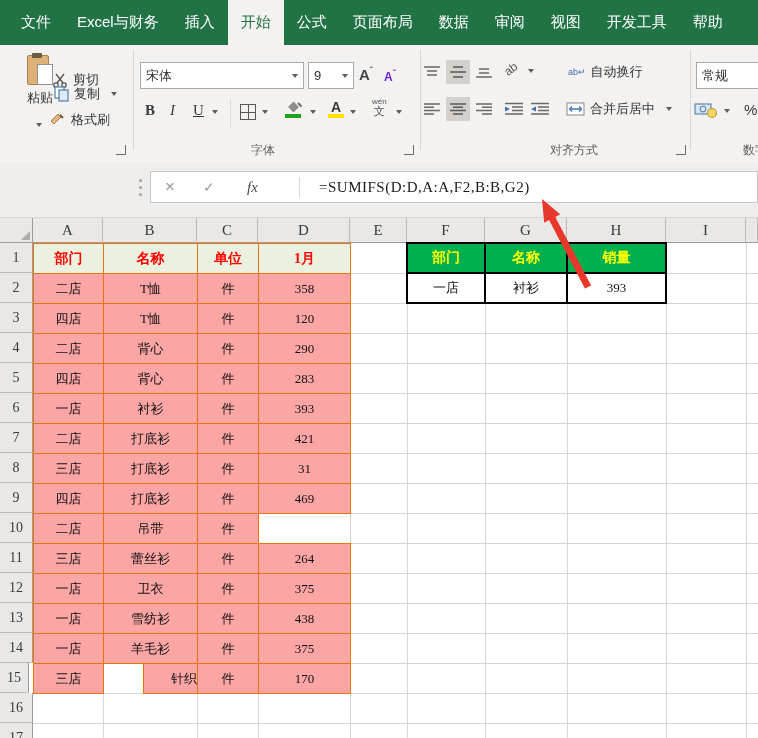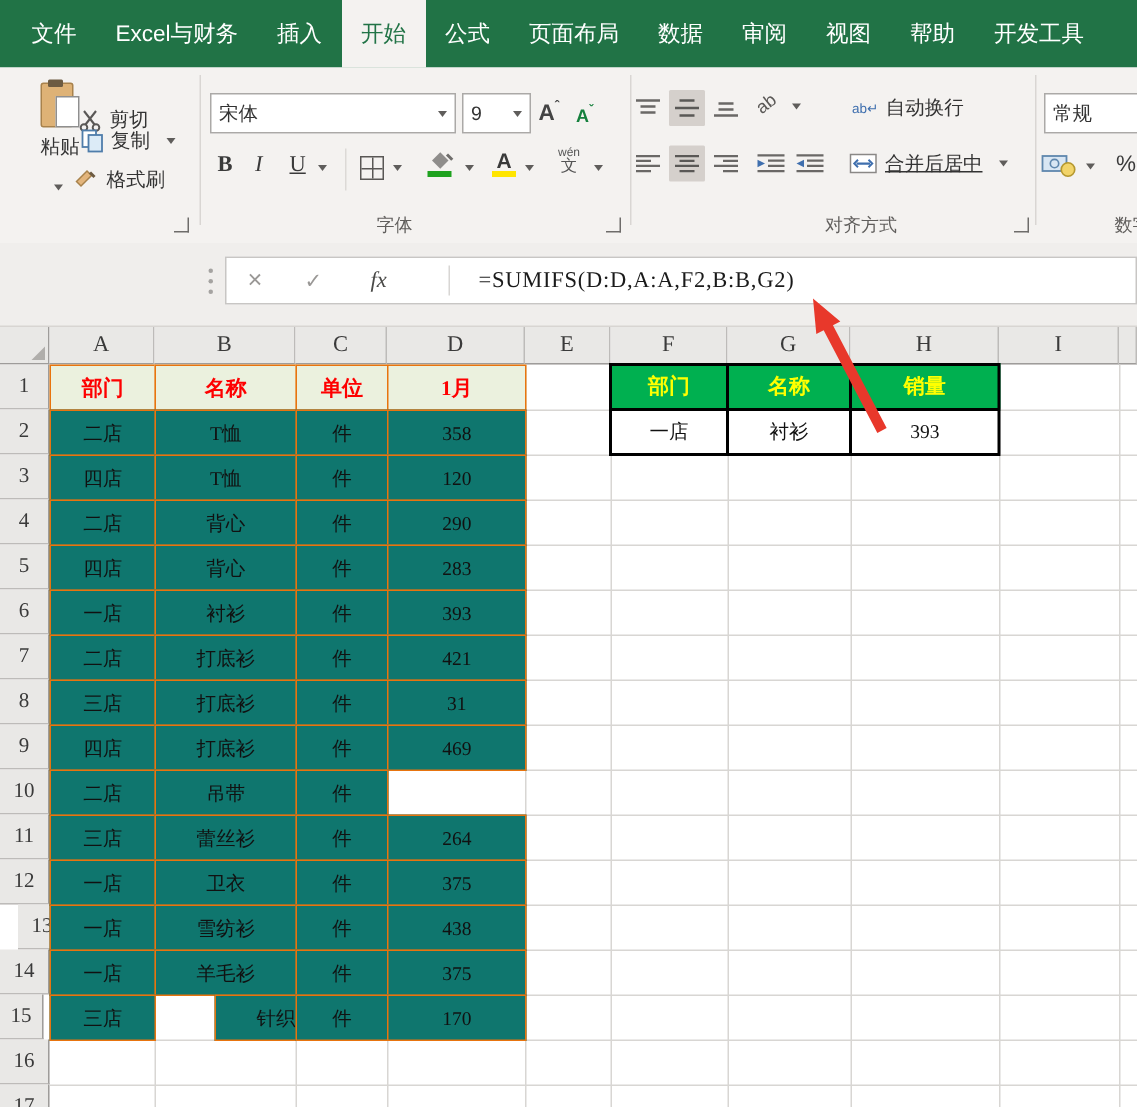--- a/index.html
+++ b/index.html
@@ -67,21 +67,21 @@
           align-items:center;justify-content:center;color:#3a3a3a;
           font-family:"Liberation Serif","DejaVu Serif",serif;}
   .ch{border-right:1px solid #bdbbb9;border-bottom:1px solid #9e9c9a;font-size:15px;}
   .rh{border-bottom:1px solid #bdbbb9;border-right:1px solid #9e9c9a;font-size:14px;}
   .corner{position:absolute;left:0;top:0;width:33px;height:25px;background:#e9e8e6;
           border-right:1px solid #9e9c9a;border-bottom:1px solid #9e9c9a;box-sizing:border-box;}
   .corner:after{content:"";position:absolute;right:2px;bottom:2px;width:0;height:0;
           border-left:9px solid transparent;border-bottom:9px solid #b0aeab;}
   .gv,.gh{position:absolute;background:#d8d6d3;}
   .ltab,.lktab{position:absolute;z-index:5;}
-  .ltc{position:absolute;box-sizing:border-box;border:1px solid #e8740e;background:#0f766e;
+  .ltc{position:absolute;box-sizing:border-box;border:1px solid #e8740e;background:#fca5a5;
        display:flex;align-items:center;justify-content:center;
        font-family:"Liberation Serif","DejaVu Serif",serif;font-size:13px;color:#111;}
   .lth{background:#ebf1de;color:#fe0000;font-weight:bold;font-size:14px;}
   .lkc{position:absolute;box-sizing:border-box;border:2px solid #000;background:#fff;
        display:flex;align-items:center;justify-content:center;
        font-family:"Liberation Serif","DejaVu Serif",serif;font-size:13px;color:#111;}
   .lkh{background:#00b050;color:#ffff00;font-weight:bold;font-size:14px;}
   .arrow-svg{position:absolute;left:0;top:0;z-index:60;pointer-events:none;}
 </style>
 </head>
@@ -92,22 +92,22 @@
   <div class="tabbar" id="tabbar">
       <div class="tab">文件</div>
       <div class="tab">Excel与财务</div>
       <div class="tab">插入</div>
       <div class="tab active">开始</div>
       <div class="tab">公式</div>
       <div class="tab">页面布局</div>
       <div class="tab">数据</div>
       <div class="tab">审阅</div>
       <div class="tab">视图</div>
+      <div class="tab">开发工具</div>
       <div class="tab">帮助</div>
-      <div class="tab">开发工具</div>
     </div>
 
   <div class="ribbon">
 
     <div class="abs" style="left:14px;top:6px;width:52px;height:86px;text-align:center;">
       <div class="clipb" style="margin:2px auto 0;">
         <div class="board"></div>
           <div class="clip"></div>
           <div class="page"></div>
       </div>
@@ -144,21 +144,21 @@
       <span class="serif">宋体</span>
       <span class="caret"></span>
     </div>
     <div class="combo" style="left:308px;top:17px;width:46px;height:27px;">
       <span>9</span>
       <span class="caret"></span>
     </div>
     <div class="abs" style="left:359px;top:20px;font-size:15px;font-weight:bold;color:#444;">
       <span>A</span><span style="font-size:9px;vertical-align:7px;">ˆ</span>
     </div>
-    <div class="abs" style="left:384px;top:23px;font-size:12px;font-weight:bold;color:#15803d;">
+    <div class="abs" style="left:384px;top:23px;font-size:12px;font-weight:bold;color:#6d28d9;">
       <span>A</span><span style="font-size:9px;vertical-align:5px;">ˇ</span>
     </div>
     <div class="abs serif" style="left:145px;top:57px;font-weight:bold;font-size:15px;color:#3a3a3a;">B</div>
     <div class="abs serif" style="left:170px;top:57px;font-style:italic;font-size:15px;color:#3a3a3a;">I</div>
     <div class="abs serif" style="left:193px;top:57px;text-decoration:underline;font-size:15px;color:#3a3a3a;">U</div>
     <div class="car" style="left:212px;top:65px;"></div>
     <div class="msep" style="left:230px;top:54px;height:28px;"></div>
     <div class="abs" style="left:240px;top:59px;">
       <div class="bgrid"></div>
     </div>
@@ -226,21 +226,21 @@
         <path d="M1 1.5h18M8 5h11M8 8.5h11M1 12h18" stroke="#6a6866" stroke-width="1.5"></path>
         <path d="M6 7 L1 4.5 v5 Z" fill="#3f6fae"></path>
         </svg>
     </div>
     <div class="iconbtn" style="left:528px;top:52px;">
       <svg width="20" height="14" viewBox="0 0 20 14">
         <path d="M1 1.5h18M8 5h11M8 8.5h11M1 12h18" stroke="#6a6866" stroke-width="1.5"></path>
         <path d="M1 7 L6 4.5 v5 Z" fill="#3f6fae"></path>
         </svg>
     </div>
-    <div class="rtxt" style="left:566px;top:53px;text-decoration:underline;">
+    <div class="rtxt" style="left:566px;top:53px;">
       <svg width="19" height="14" viewBox="0 0 19 14">
         <rect x="1" y="1" width="17" height="12" fill="#fff" stroke="#8a8886"></rect>
         <path d="M5 7h9" stroke="#3f6fae" stroke-width="1.5"></path>
         <path d="M6 4.5 L3.5 7 L6 9.5 M13 4.5 L15.5 7 L13 9.5" stroke="#3f6fae" fill="none" stroke-width="1.3"></path>
         </svg>
       <span>合并后居中</span>
       <span class="caret" style="margin-left:6px;"></span>
     </div>
     <div class="glabel" style="left:474px;width:200px;">对齐方式</div>
     <div class="launcher" style="left:676px;"></div>
@@ -293,21 +293,21 @@
       <div class="rh" style="left: 0px; top: 85px; width: 33px; height: 30px;">3</div>
       <div class="rh" style="left: 0px; top: 115px; width: 33px; height: 30px;">4</div>
       <div class="rh" style="left: 0px; top: 145px; width: 33px; height: 30px;">5</div>
       <div class="rh" style="left: 0px; top: 175px; width: 33px; height: 30px;">6</div>
       <div class="rh" style="left: 0px; top: 205px; width: 33px; height: 30px;">7</div>
       <div class="rh" style="left: 0px; top: 235px; width: 33px; height: 30px;">8</div>
       <div class="rh" style="left: 0px; top: 265px; width: 33px; height: 30px;">9</div>
       <div class="rh" style="left: 0px; top: 295px; width: 33px; height: 30px;">10</div>
       <div class="rh" style="left: 0px; top: 325px; width: 33px; height: 30px;">11</div>
       <div class="rh" style="left: 0px; top: 355px; width: 33px; height: 30px;">12</div>
-      <div class="rh" style="left: 12px; top: 385px; width: 33px; height: 30px;">13</div>
+      <div class="rh" style="left: 0px; top: 385px; width: 33px; height: 30px;">13</div>
       <div class="rh" style="left: 0px; top: 415px; width: 33px; height: 30px;">14</div>
       <div class="rh" style="left: 0px; top: 445px; width: 29px; height: 30px;">15</div>
       <div class="rh" style="left: 0px; top: 475px; width: 33px; height: 30px;">16</div>
       <div class="rh" style="left: 0px; top: 505px; width: 33px; height: 30px;">17</div>
       <div class="gv" style="left: 103px; top: 25px; width: 1px; height: 495px;"></div>
       <div class="gv" style="left: 197px; top: 25px; width: 1px; height: 495px;"></div>
       <div class="gv" style="left: 258px; top: 25px; width: 1px; height: 495px;"></div>
       <div class="gv" style="left: 350px; top: 25px; width: 1px; height: 495px;"></div>
       <div class="gv" style="left: 407px; top: 25px; width: 1px; height: 495px;"></div>
       <div class="gv" style="left: 485px; top: 25px; width: 1px; height: 495px;"></div>

